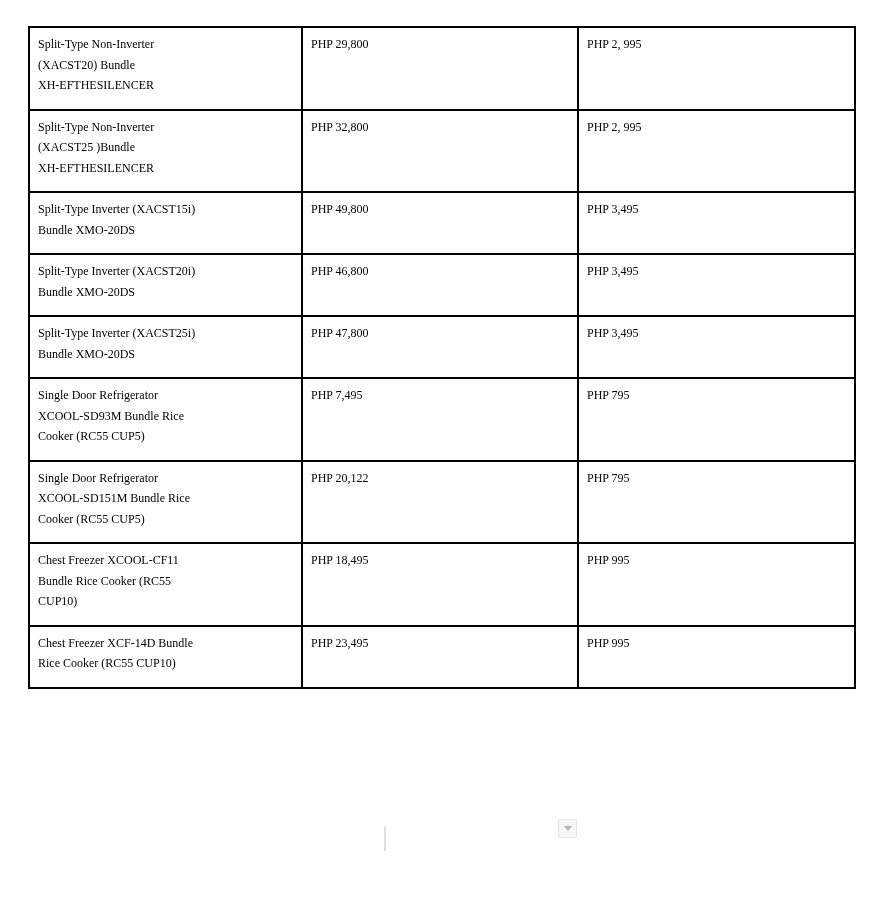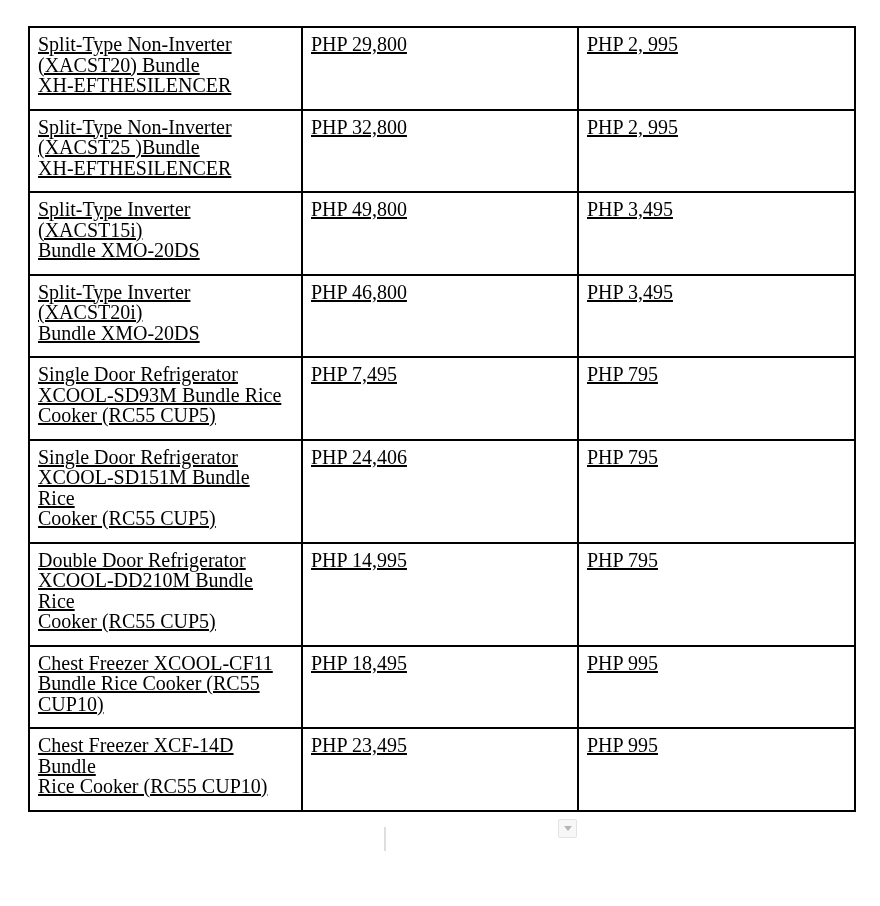--- a/index.html
+++ b/index.html
@@ -22,25 +22,24 @@
     left: 28px;
     top: 26px;
     width: 826px;
     border-collapse: collapse;
     table-layout: fixed;
   }
   table.price-table td {
     border: 2px solid var(--table-border, #000000);
     vertical-align: top;
     padding: 6px 13px 13px 8px;
-    font-size: 20px;
+    font-size: 12px;
     line-height: 20.5px;
     white-space: pre-line;
     overflow: hidden;
-    text-decoration: underline;
   }
   col.c-product { width: 273px; }
   col.c-price   { width: 276px; }
   col.c-addon   { width: 277px; }
 
   .dropdown-widget {
     position: absolute;
     left: 558px;
     top: 819px;
     width: 19px;
@@ -103,38 +102,37 @@
           <td>PHP 49,800</td>
           <td>PHP 3,495</td>
         </tr>
         <tr>
           <td>Split-Type Inverter (XACST20i)
 Bundle XMO-20DS</td>
           <td>PHP 46,800</td>
           <td>PHP 3,495</td>
         </tr>
         <tr>
+          <td>Split-Type Inverter (XACST25i)
+Bundle XMO-20DS</td>
+          <td>PHP 47,800</td>
+          <td>PHP 3,495</td>
+        </tr>
+        <tr>
           <td>Single Door Refrigerator
 XCOOL-SD93M Bundle Rice
 Cooker (RC55 CUP5)</td>
           <td>PHP 7,495</td>
           <td>PHP 795</td>
         </tr>
         <tr>
           <td>Single Door Refrigerator
 XCOOL-SD151M Bundle Rice
 Cooker (RC55 CUP5)</td>
-          <td>PHP 24,406</td>
-          <td>PHP 795</td>
-        </tr>
-        <tr>
-          <td>Double Door Refrigerator
-XCOOL-DD210M Bundle Rice
-Cooker (RC55 CUP5)</td>
-          <td>PHP 14,995</td>
+          <td>PHP 20,122</td>
           <td>PHP 795</td>
         </tr>
         <tr>
           <td>Chest Freezer XCOOL-CF11
 Bundle Rice Cooker (RC55
 CUP10)</td>
           <td>PHP 18,495</td>
           <td>PHP 995</td>
         </tr>
         <tr>

